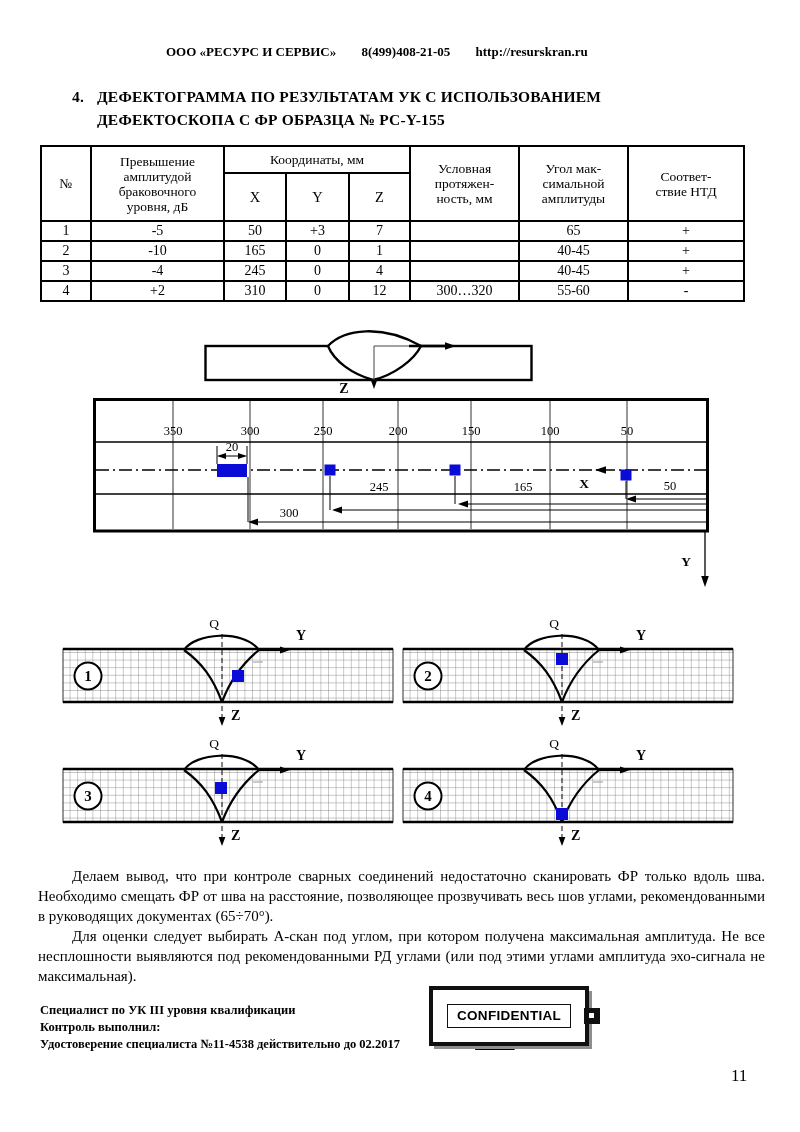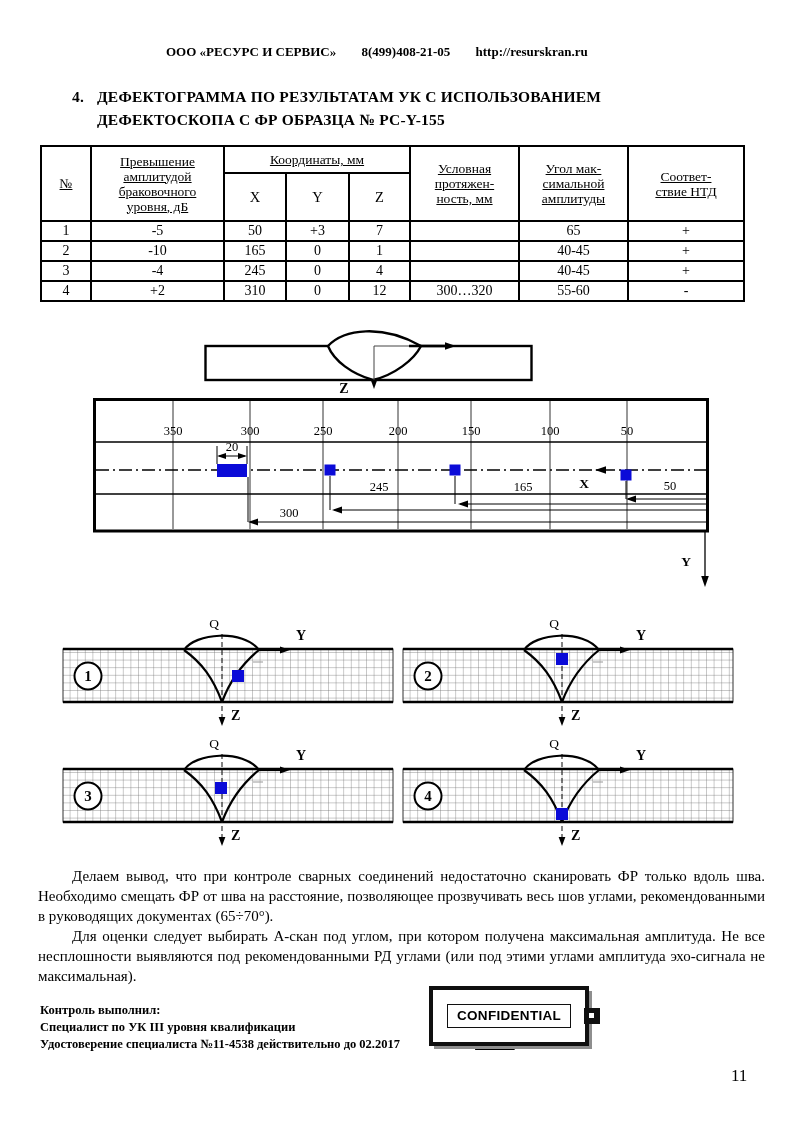--- a/index.html
+++ b/index.html
@@ -14,21 +14,21 @@
   
   .title{left:72px;top:85px;display:flex;font-weight:bold;font-size:15.5px;line-height:23px;letter-spacing:.2px;}
   .title .tnum{width:25px;}
 
   
   table.defects{border-collapse:collapse;table-layout:fixed;width:703px;}
   table.defects td,table.defects th{border:2px solid #000;padding:0 2px;text-align:center;
       vertical-align:middle;font-weight:normal;font-size:13.5px;line-height:15px;}
   table.defects .pre{white-space:pre-line;}
   table.defects td.data{font-size:14px;height:18px;line-height:16px;}
-  tr.h1 th{height:25px;text-decoration:underline;}
+  tr.h1 th{height:25px;}
   tr.h2 th{height:46px;font-size:14.5px;}
 
   
   .paras{left:38px;top:866px;width:727px;font-size:15px;line-height:20px;text-align:justify;}
   .paras p{margin:0;text-indent:34px;}
 
   
   .foot{left:40px;top:1002px;font-size:12.5px;font-weight:bold;line-height:17px;white-space:nowrap;}
   .fio{margin-left:72px;font-weight:bold;text-decoration:underline;}
 
@@ -330,22 +330,22 @@
     <text x="169" y="106" class="axis2">Z</text>
     <rect width="12" height="12" x="154" y="74" fill="#0b0bd8"></rect>
   </svg>
 
   <div class="abs paras">
     <p>Делаем вывод, что при контроле сварных соединений недостаточно сканировать ФР только вдоль шва. Необходимо смещать ФР от шва на расстояние, позволяющее прозвучивать весь шов углами, рекомендованными в руководящих документах (65÷70°).</p>
     <p>Для оценки следует выбирать А-скан под углом, при котором получена максимальная амплитуда. Не все несплошности выявляются под рекомендованными РД углами (или под этими углами амплитуда эхо-сигнала не максимальная).</p>
   </div>
 
   <div class="abs foot">
+    <div>Специалист по УК III уровня квалификации</div>
     <div>Контроль выполнил:</div>
-    <div>Специалист по УК III уровня квалификации</div>
     <div>
       <span>Удостоверение специалиста №11-4538 действительно до 02.2017</span>
       <span class="fio">Ф.И.О.</span>
     </div>
   </div>
 
   <div class="abs stamp">
     <div class="stamp-inner">CONFIDENTIAL</div>
     <div class="stamp-tab">
       <div class="stamp-tab-dot"></div>

